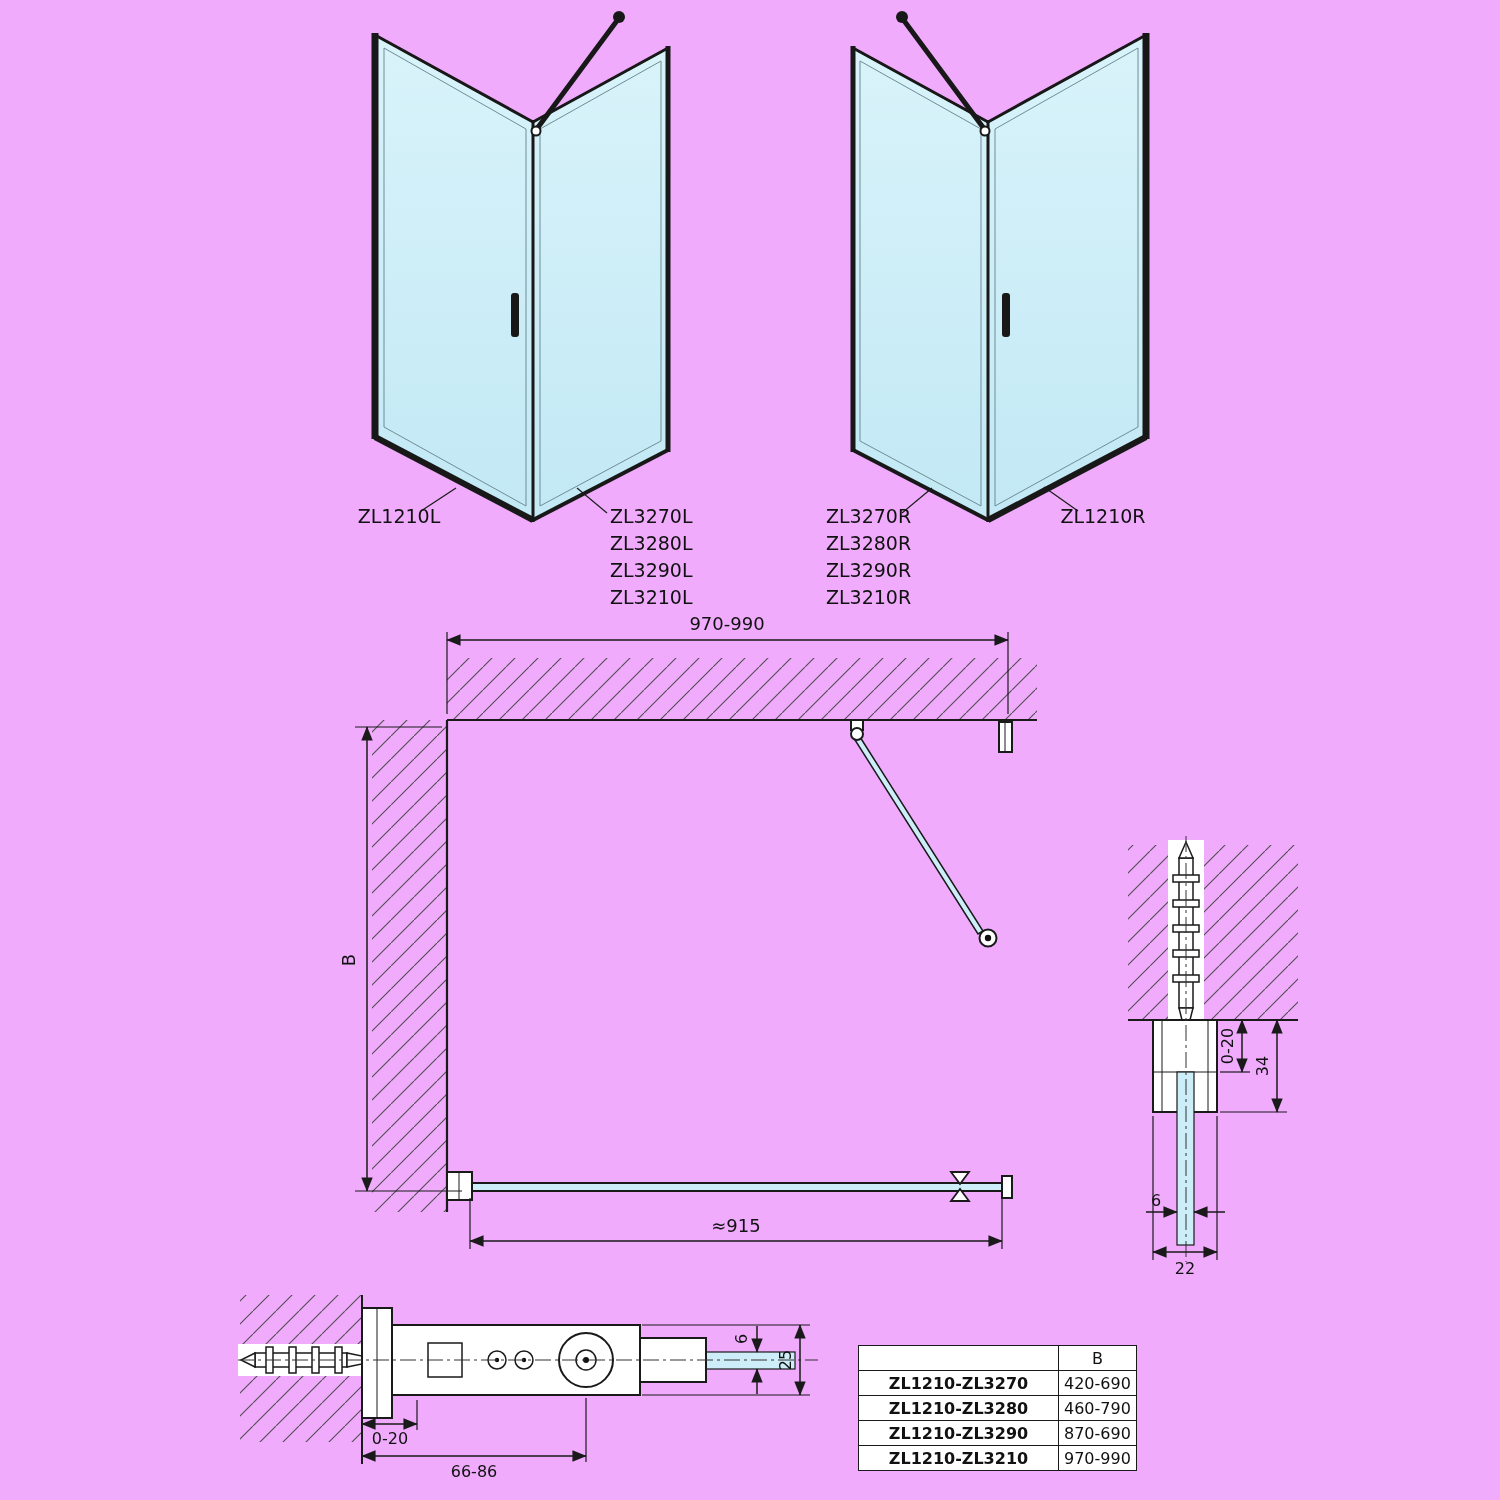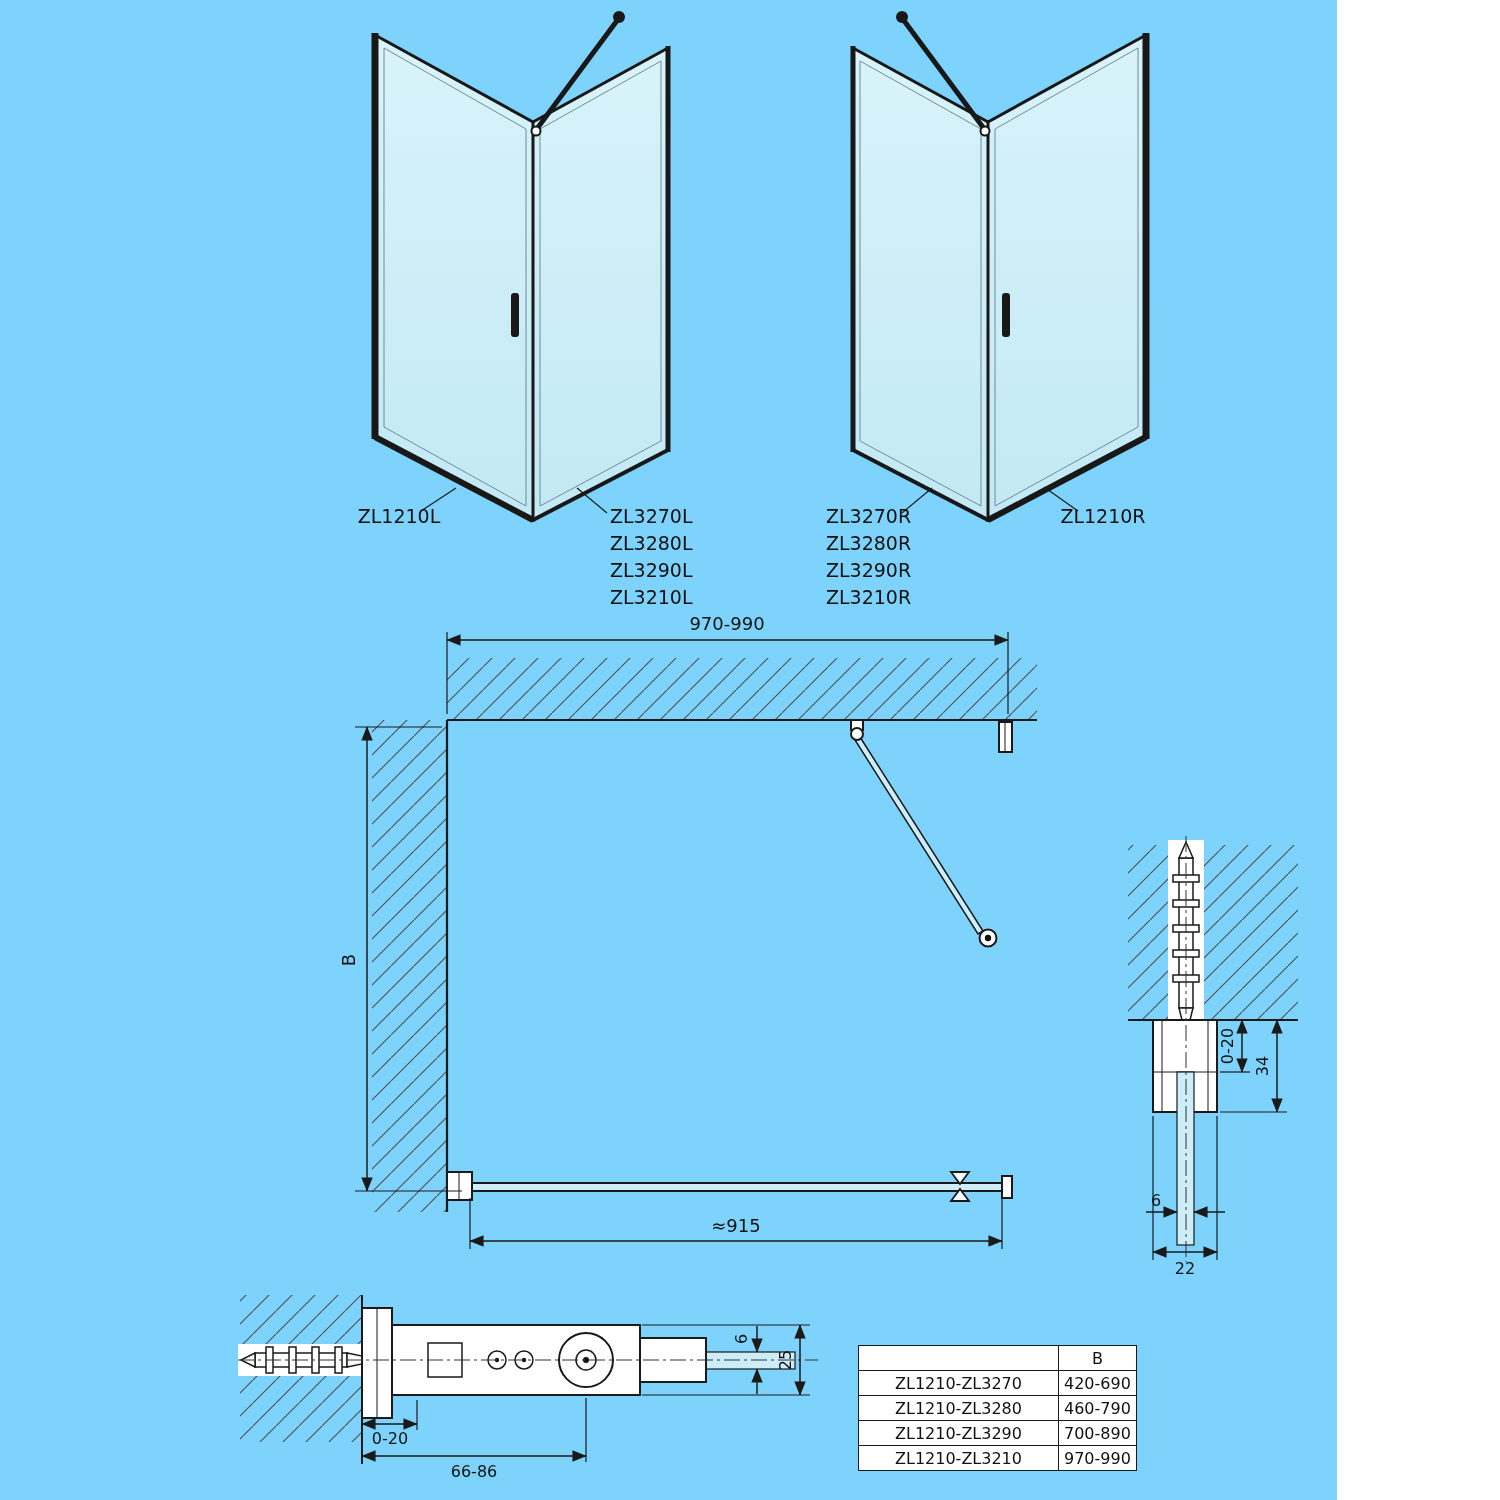--- a/index.html
+++ b/index.html
@@ -1,27 +1,27 @@
 <!DOCTYPE html>
 <html><head>
 <meta charset="utf-8">
 <style>
   html,body{margin:0;padding:0;background:#ffffff;}
-  .canvas{position:relative;width:1337px;height:1500px;background:#7dd3fc;
+  .canvas{position:relative;width:1500px;height:1500px;background:#f0abfc;
           font-family:"DejaVu Sans","Liberation Sans",sans-serif;overflow:hidden;}
   svg{position:absolute;left:0;top:0;}
   svg text{fill:#111;font-family:"DejaVu Sans","Liberation Sans",sans-serif;}
   .plabel{font-size:19px;}
   .dim{font-size:18px;}
   .dimsmall{font-size:16px;}
   table.sizes{position:absolute;left:858px;top:1345px;border-collapse:collapse;
               font-size:16px;color:#111;background:#fff;}
   table.sizes td{border:1.7px solid #1a1a1a;height:25px;padding:0 5px;
                  text-align:center;box-sizing:border-box;white-space:nowrap;}
-  td.c1{width:200px;}
+  td.c1{width:200px;font-weight:bold;}
   td.c2{width:66px;}
 </style>
 </head>
 <body>
 
 <div class="canvas">
 
 <svg width="1500" height="1500" viewBox="0 0 1500 1500">
   <defs>
     <linearGradient id="glassGrad" x1="0" y1="0" x2="0" y2="1">
@@ -227,21 +227,21 @@
   <tr>
     <td class="c1">ZL1210-ZL3270</td>
     <td class="c2">420-690</td>
   </tr>
   <tr>
     <td class="c1">ZL1210-ZL3280</td>
     <td class="c2">460-790</td>
   </tr>
   <tr>
     <td class="c1">ZL1210-ZL3290</td>
-    <td class="c2">700-890</td>
+    <td class="c2">870-690</td>
   </tr>
   <tr>
     <td class="c1">ZL1210-ZL3210</td>
     <td class="c2">970-990</td>
   </tr>
 </tbody>
     </table>
 
 </div>
 

